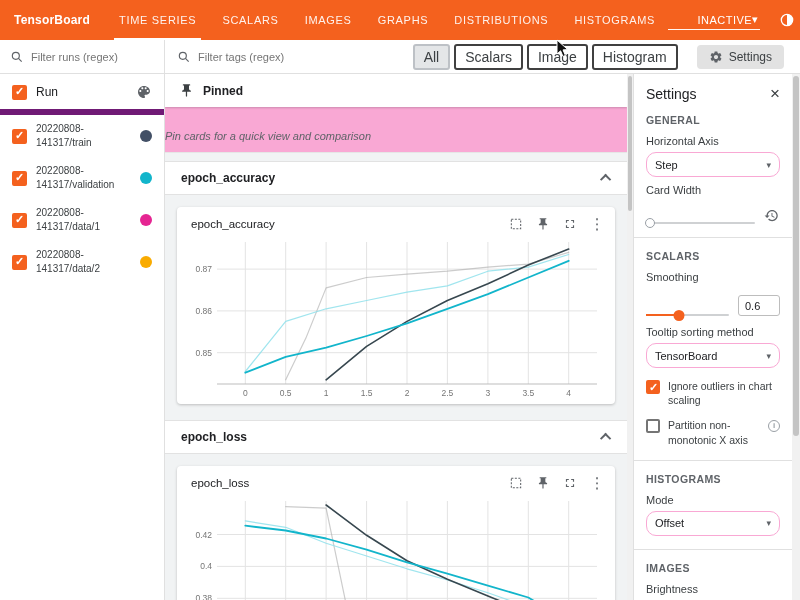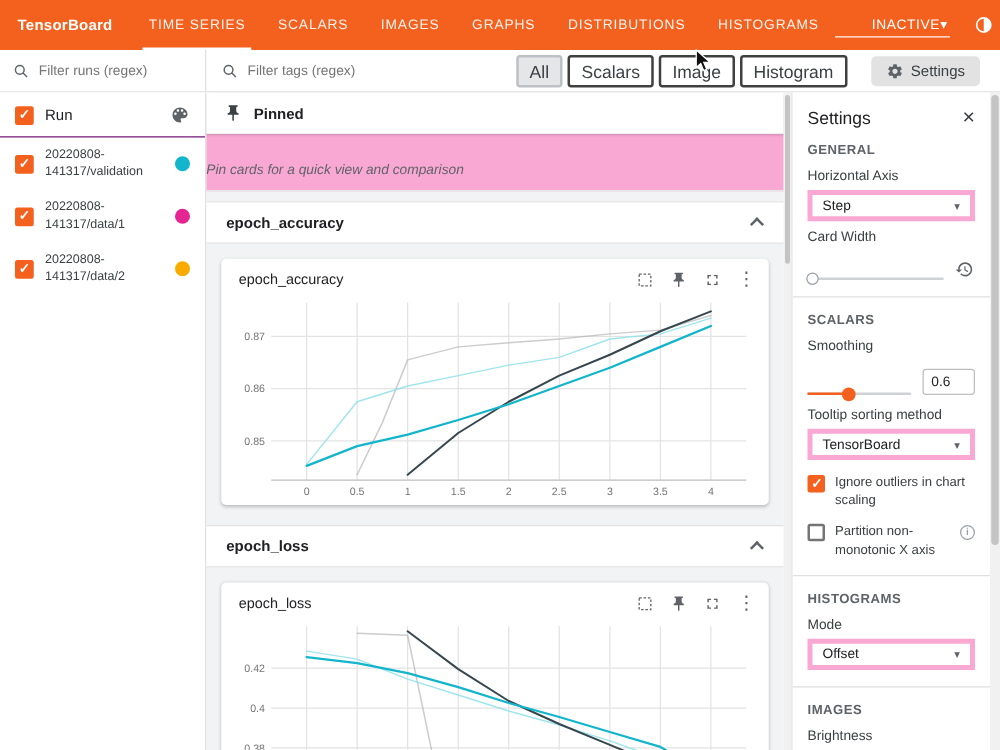--- a/index.html
+++ b/index.html
@@ -28,21 +28,21 @@
   .tags-toolbar input.filter { flex:0 1 290px; }
   .chips { display:flex; gap:4px; margin-left:auto; margin-right:12px; }
   .chip { border:2px solid #404040; border-radius:3px; padding:3px 9px; font-size:14px; color:#3c4043; background:#fff; cursor:pointer; white-space:nowrap; }
   .chip.active { background:#e4e6e8; border-color:#bdc1c6; }
   .settings-btn { display:flex; align-items:center; gap:6px; background:#e2e2e2; border-radius:4px; padding:5px 12px; font-size:12px; font-weight:500; color:#3c4043; margin-right:4px; cursor:pointer; }
   .settings-btn svg { width:14px; height:14px; fill:#5f6368; }
 
   
   .content { display:flex; height:526px; }
   .sidebar { width:165px; border-right:1px solid #e0e0e0; background:#fff; }
-  .sidebar-header { display:flex; align-items:center; gap:9px; padding:10px 12px 9px; border-bottom:1px solid #701a75; }
+  .sidebar-header { display:flex; align-items:center; gap:9px; padding:10px 12px 9px; border-bottom:6px solid #701a75; }
   .sidebar-header .hlabel { font-size:12px; color:#202124; flex:1; }
   .palette-btn svg { width:16px; height:16px; fill:#5f6368; display:block; }
   .run-row { display:flex; align-items:center; gap:9px; padding:7px 12px; }
   .run-label { flex:1; font-size:10px; color:#3c4043; line-height:1.4; overflow-wrap:break-word; min-width:0; }
   .run-dot { width:12px; height:12px; border-radius:50%; flex:none; }
 
   .cb { width:15px; height:15px; border:2px solid #757575; border-radius:2px; position:relative; flex:none; background:#fff; cursor:pointer; }
   .cb.checked { background:#f4611e; border-color:#f4611e; }
   .cb.checked::after { content:"✓"; color:#fff; position:absolute; top:-2px; left:1px; font-size:11px; font-weight:bold; }
 
@@ -71,21 +71,21 @@
   .main-scroll { width:6px; }
   .settings-scroll { width:8px; }
 
   
   .settings { width:159px; border-left:1px solid #e0e0e0; background:#fff; padding:12px 12px 0; overflow:hidden; }
   .settings-title-row { display:flex; align-items:center; justify-content:space-between; margin-bottom:12px; }
   .settings-title { font-size:14px; font-weight:500; }
   .close-x { font-size:17px; color:#3c4043; cursor:pointer; line-height:14px; }
   .sec-label { font-size:10.5px; font-weight:bold; color:#5f6368; letter-spacing:.4px; margin:2px 0 9px; }
   .field-label { font-size:11px; color:#3c4043; margin:7px 0 5px; }
-  .select { border:4px solid #f9a8d4; border-radius:0; height:25px; display:flex; align-items:center; justify-content:space-between; padding:0 8px; font-size:11px; cursor:pointer; background:#fff; }
+  .select { border:1px solid #f9a8d4; border-radius:10px; height:25px; display:flex; align-items:center; justify-content:space-between; padding:0 8px; font-size:11px; cursor:pointer; background:#fff; }
   .select .arrow { color:#5f6368; font-size:9px; }
   .slider-row { display:flex; align-items:flex-end; gap:9px; margin:12px 0 10px; }
   .slider { position:relative; flex:1; height:2px; background:#cfd1d3; border-radius:1px; cursor:pointer; }
   .slider .fill { position:absolute; left:0; top:0; height:2px; background:#f4611e; }
   .slider .thumb { position:absolute; width:11px; height:11px; border-radius:50%; background:#f4611e; top:-4.5px; transform:translateX(-50%); }
   .slider.idle .fill { background:transparent; }
   .slider.idle .thumb { background:#fff; border:1.5px solid #9aa0a6; width:10px; height:10px; }
   .reset-btn { width:16px; height:16px; flex:none; cursor:pointer; }
   .reset-btn svg { width:15px; height:15px; fill:#5f6368; }
   .num-input { width:42px; height:21px; border:1px solid #bdbdbd; border-radius:3px; font-size:11px; color:#202124; display:flex; align-items:center; padding:0 6px; }
@@ -188,20 +188,25 @@
 
   <aside class="sidebar">
     <div class="sidebar-header">
       <span class="cb checked"></span>
       <span class="hlabel">Run</span>
       <span class="palette-btn">
           <svg>
             <use href="#i-palette"></use>
           </svg>
         </span>
+    </div>
+    <div class="run-row">
+      <span class="cb checked"></span>
+      <span class="run-label">20220808-141317/train</span>
+      <span class="run-dot" style="background: rgb(66, 80, 102);"></span>
     </div>
     <div class="run-row">
       <span class="cb checked"></span>
       <span class="run-label">20220808-141317/validation</span>
       <span class="run-dot" style="background: rgb(18, 181, 203);"></span>
     </div>
     <div class="run-row">
       <span class="cb checked"></span>
       <span class="run-label">20220808-141317/data/1</span>
       <span class="run-dot" style="background: rgb(229, 37, 146);"></span>

